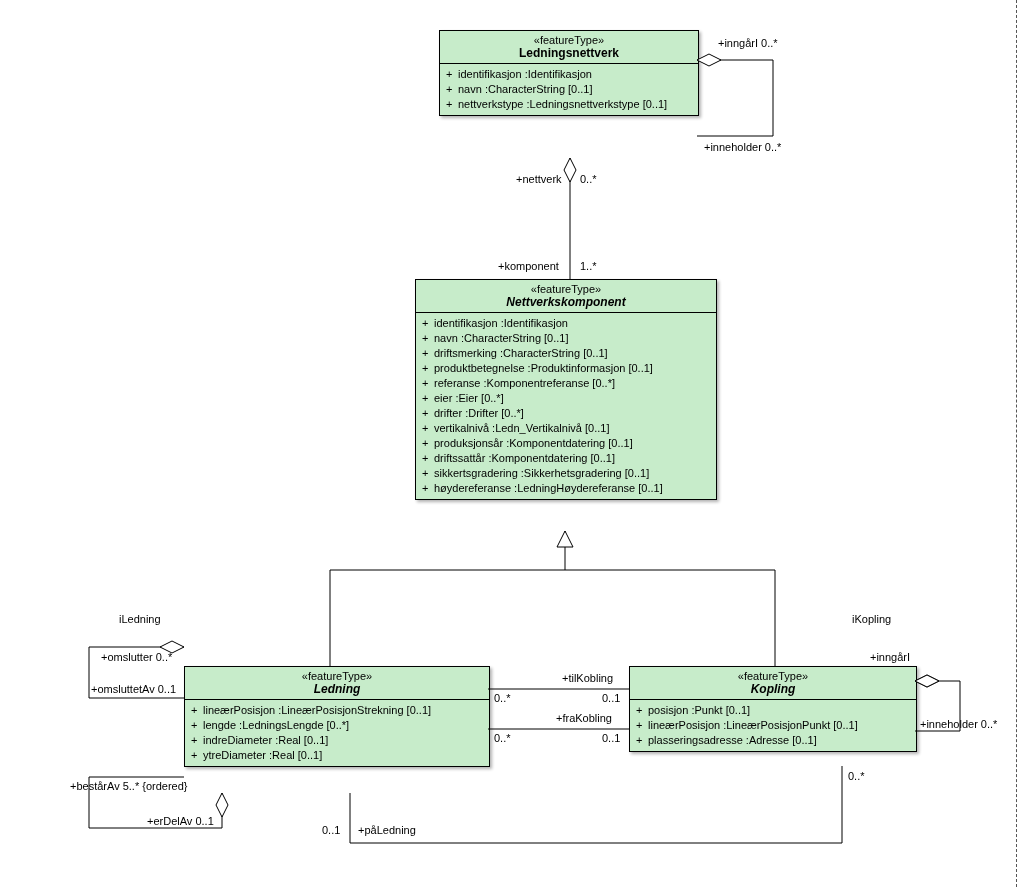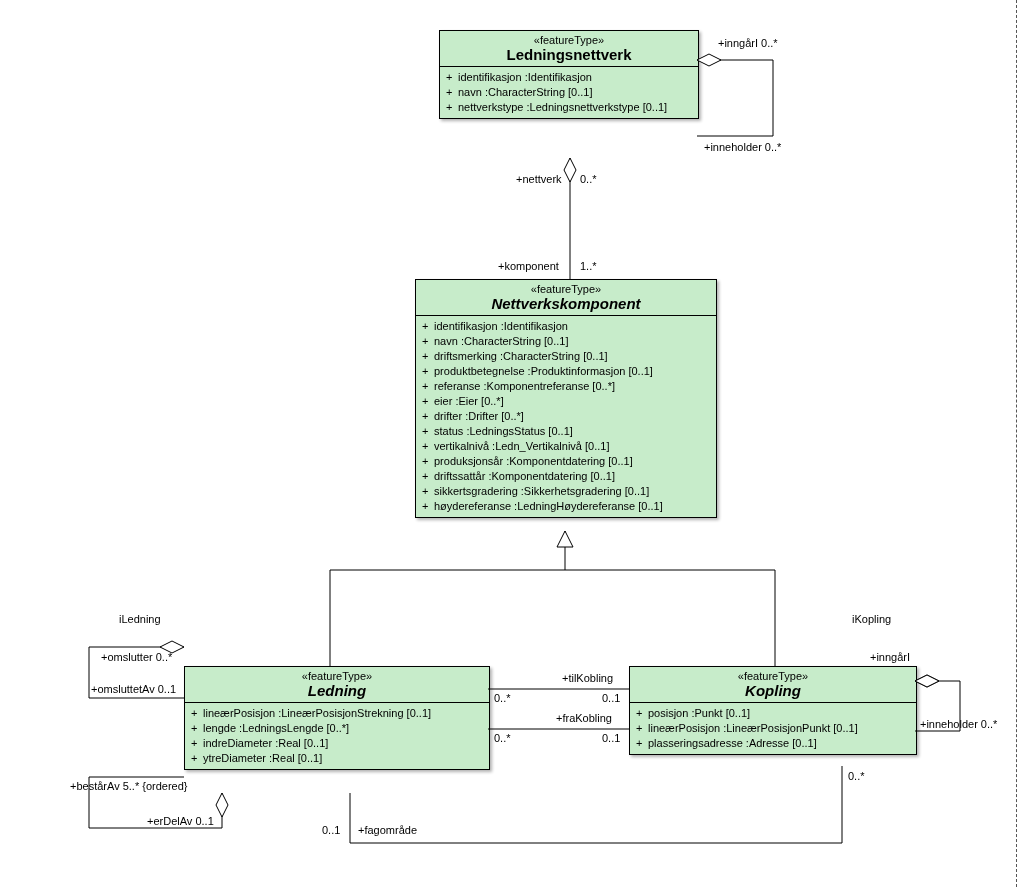--- a/index.html
+++ b/index.html
@@ -27,21 +27,21 @@
 .class-head {
   text-align: center;
   border-bottom: 1px solid #000;
   padding: 3px 6px;
 }
 .stereo {
   font-size: 11px;
 }
 .class-name {
   font-weight: bold;
-  font-size: 15px;
+  font-size: 12px;
 }
 .abstract {
   font-style: italic;
 }
 .class-body {
   padding: 3px 6px;
 }
 .attr-row {
   white-space: nowrap;
   line-height: 15px;
@@ -98,21 +98,20 @@
       <div class="class-name abstract">Nettverkskomponent</div>
     </div>
     <div class="class-body">
       <div class="attr-row"><span class="plus">+</span><span>identifikasjon  :Identifikasjon</span></div>
       <div class="attr-row"><span class="plus">+</span><span>navn  :CharacterString [0..1]</span></div>
       <div class="attr-row"><span class="plus">+</span><span>driftsmerking  :CharacterString [0..1]</span></div>
       <div class="attr-row"><span class="plus">+</span><span>produktbetegnelse  :Produktinformasjon [0..1]</span></div>
       <div class="attr-row"><span class="plus">+</span><span>referanse  :Komponentreferanse [0..*]</span></div>
       <div class="attr-row"><span class="plus">+</span><span>eier  :Eier [0..*]</span></div>
       <div class="attr-row"><span class="plus">+</span><span>drifter  :Drifter [0..*]</span></div>
-      <div class="attr-row"><span class="plus">+</span><span>status  :LedningsStatus [0..1]</span></div>
       <div class="attr-row"><span class="plus">+</span><span>vertikalnivå  :Ledn_Vertikalnivå [0..1]</span></div>
       <div class="attr-row"><span class="plus">+</span><span>produksjonsår  :Komponentdatering [0..1]</span></div>
       <div class="attr-row"><span class="plus">+</span><span>driftssattår  :Komponentdatering [0..1]</span></div>
       <div class="attr-row"><span class="plus">+</span><span>sikkertsgradering  :Sikkerhetsgradering [0..1]</span></div>
       <div class="attr-row"><span class="plus">+</span><span>høydereferanse  :LedningHøydereferanse [0..1]</span></div>
     </div>
   </div>
 
   <div class="class-box" style="left:184px; top:666px; width:304px;">
     <div class="class-head">
@@ -189,17 +188,17 @@
   <div class="label" style="left:494px; top:692px;">0..*</div>
   <div class="label" style="left:602px; top:692px;">0..1</div>
 
   <div class="label" style="left:556px; top:712px;">+fraKobling</div>
   <div class="label" style="left:494px; top:732px;">0..*</div>
   <div class="label" style="left:602px; top:732px;">0..1</div>
 
   <div class="label" style="left:70px; top:780px;">+bestårAv 5..* {ordered}</div>
   <div class="label" style="left:147px; top:815px;">+erDelAv 0..1</div>
 
-  <div class="label" style="left:358px; top:824px;">+fagområde</div>
+  <div class="label" style="left:358px; top:824px;">+påLedning</div>
   <div class="label" style="left:322px; top:824px;">0..1</div>
   <div class="label" style="left:848px; top:770px;">0..*</div>
 
 </div>
 
 </body></html>

